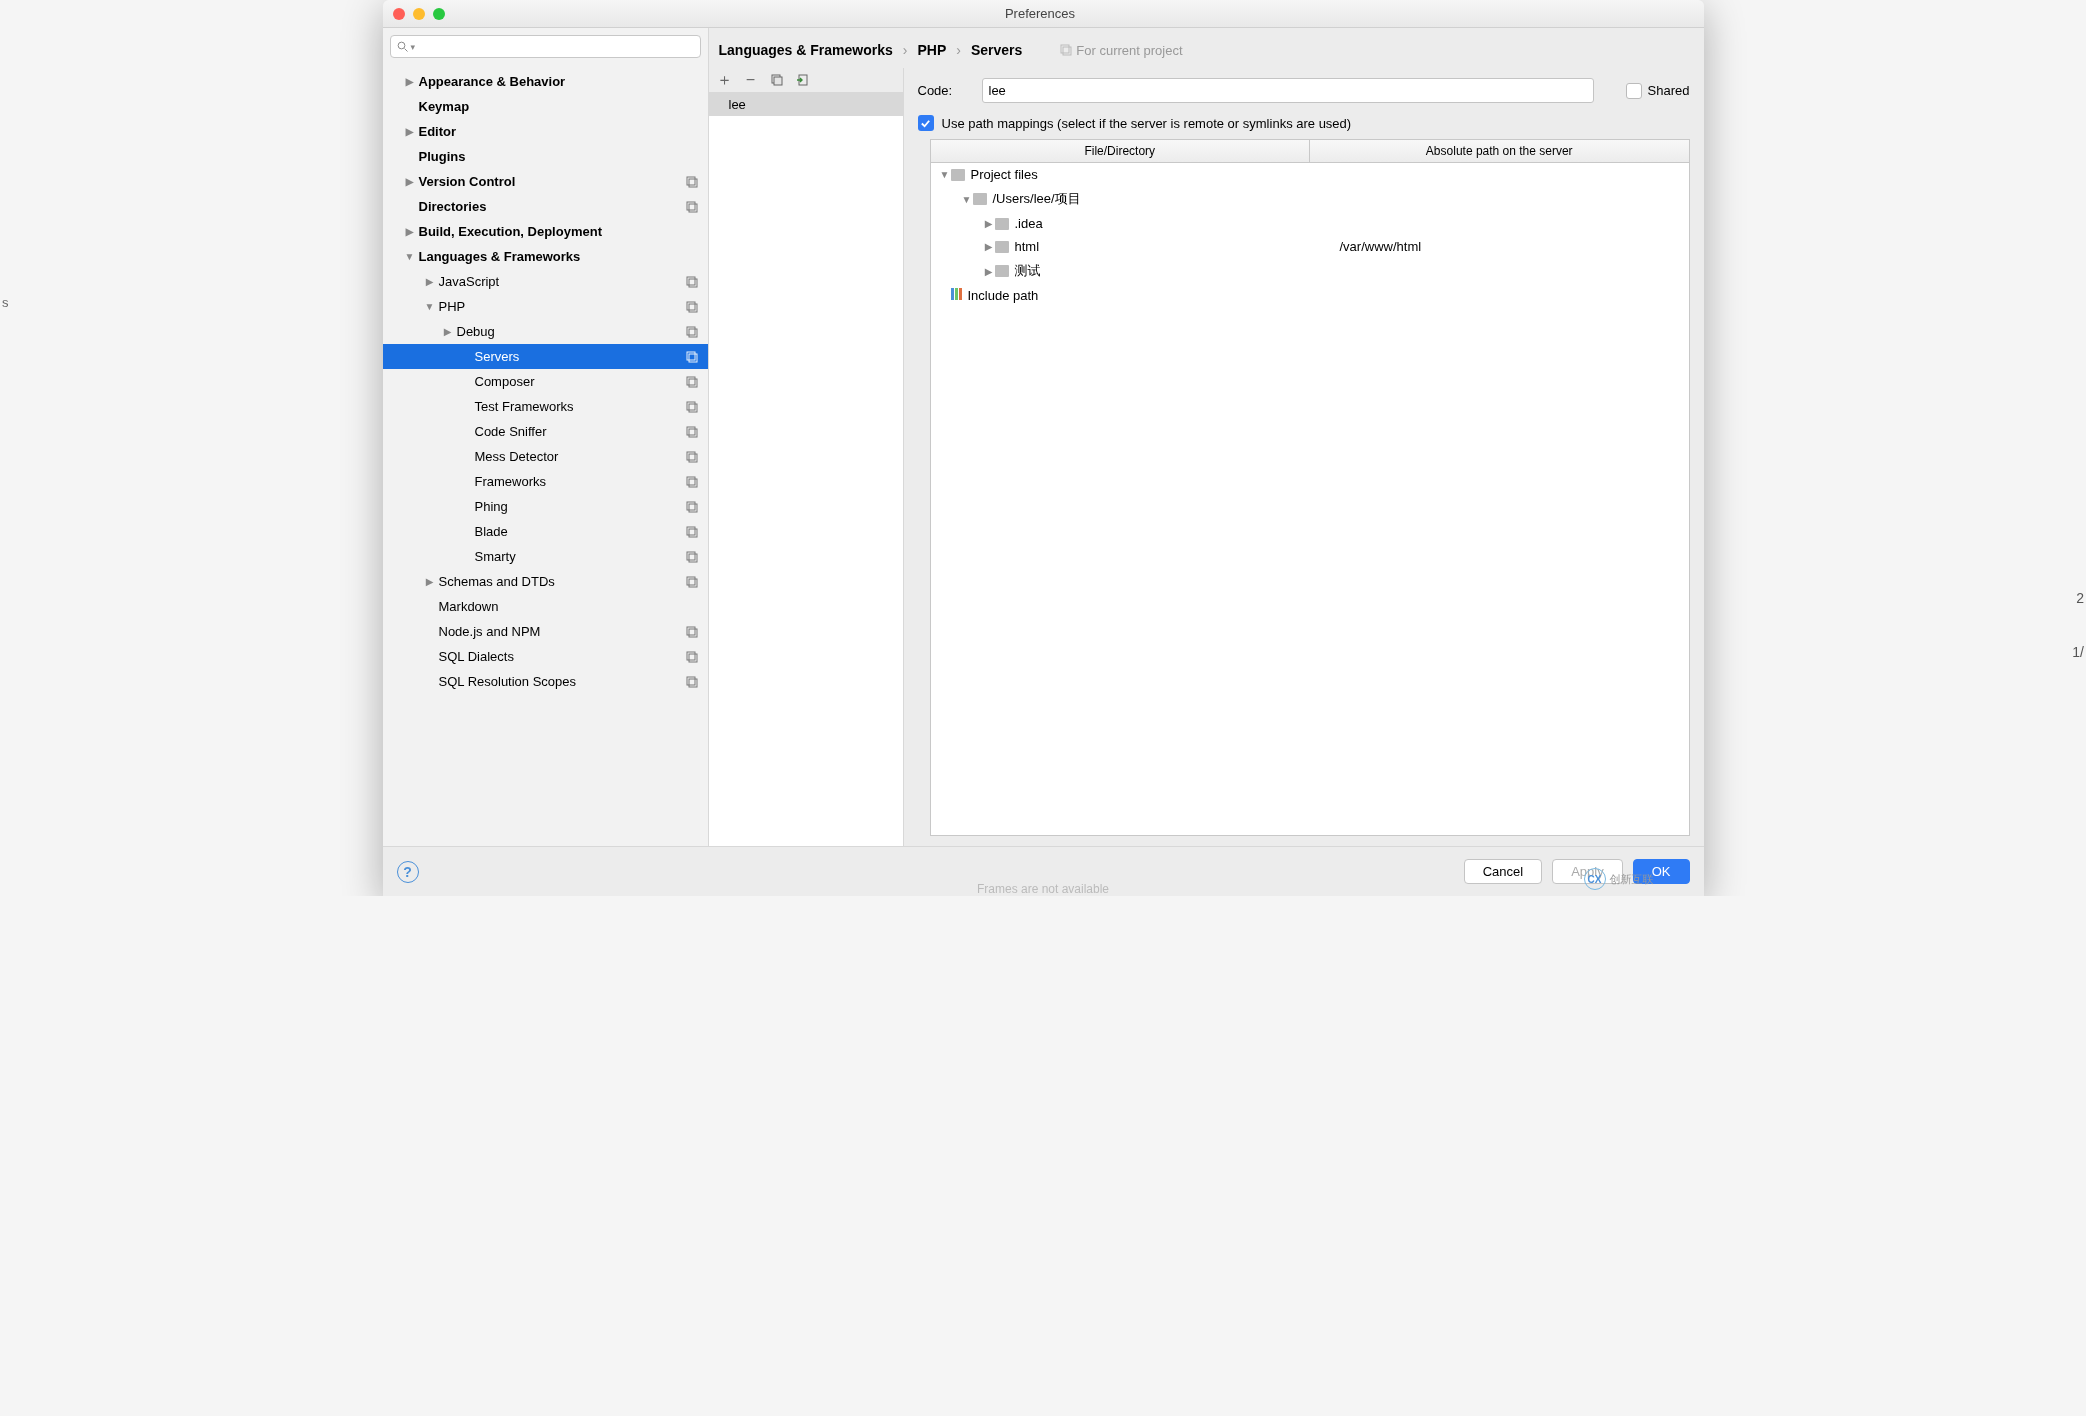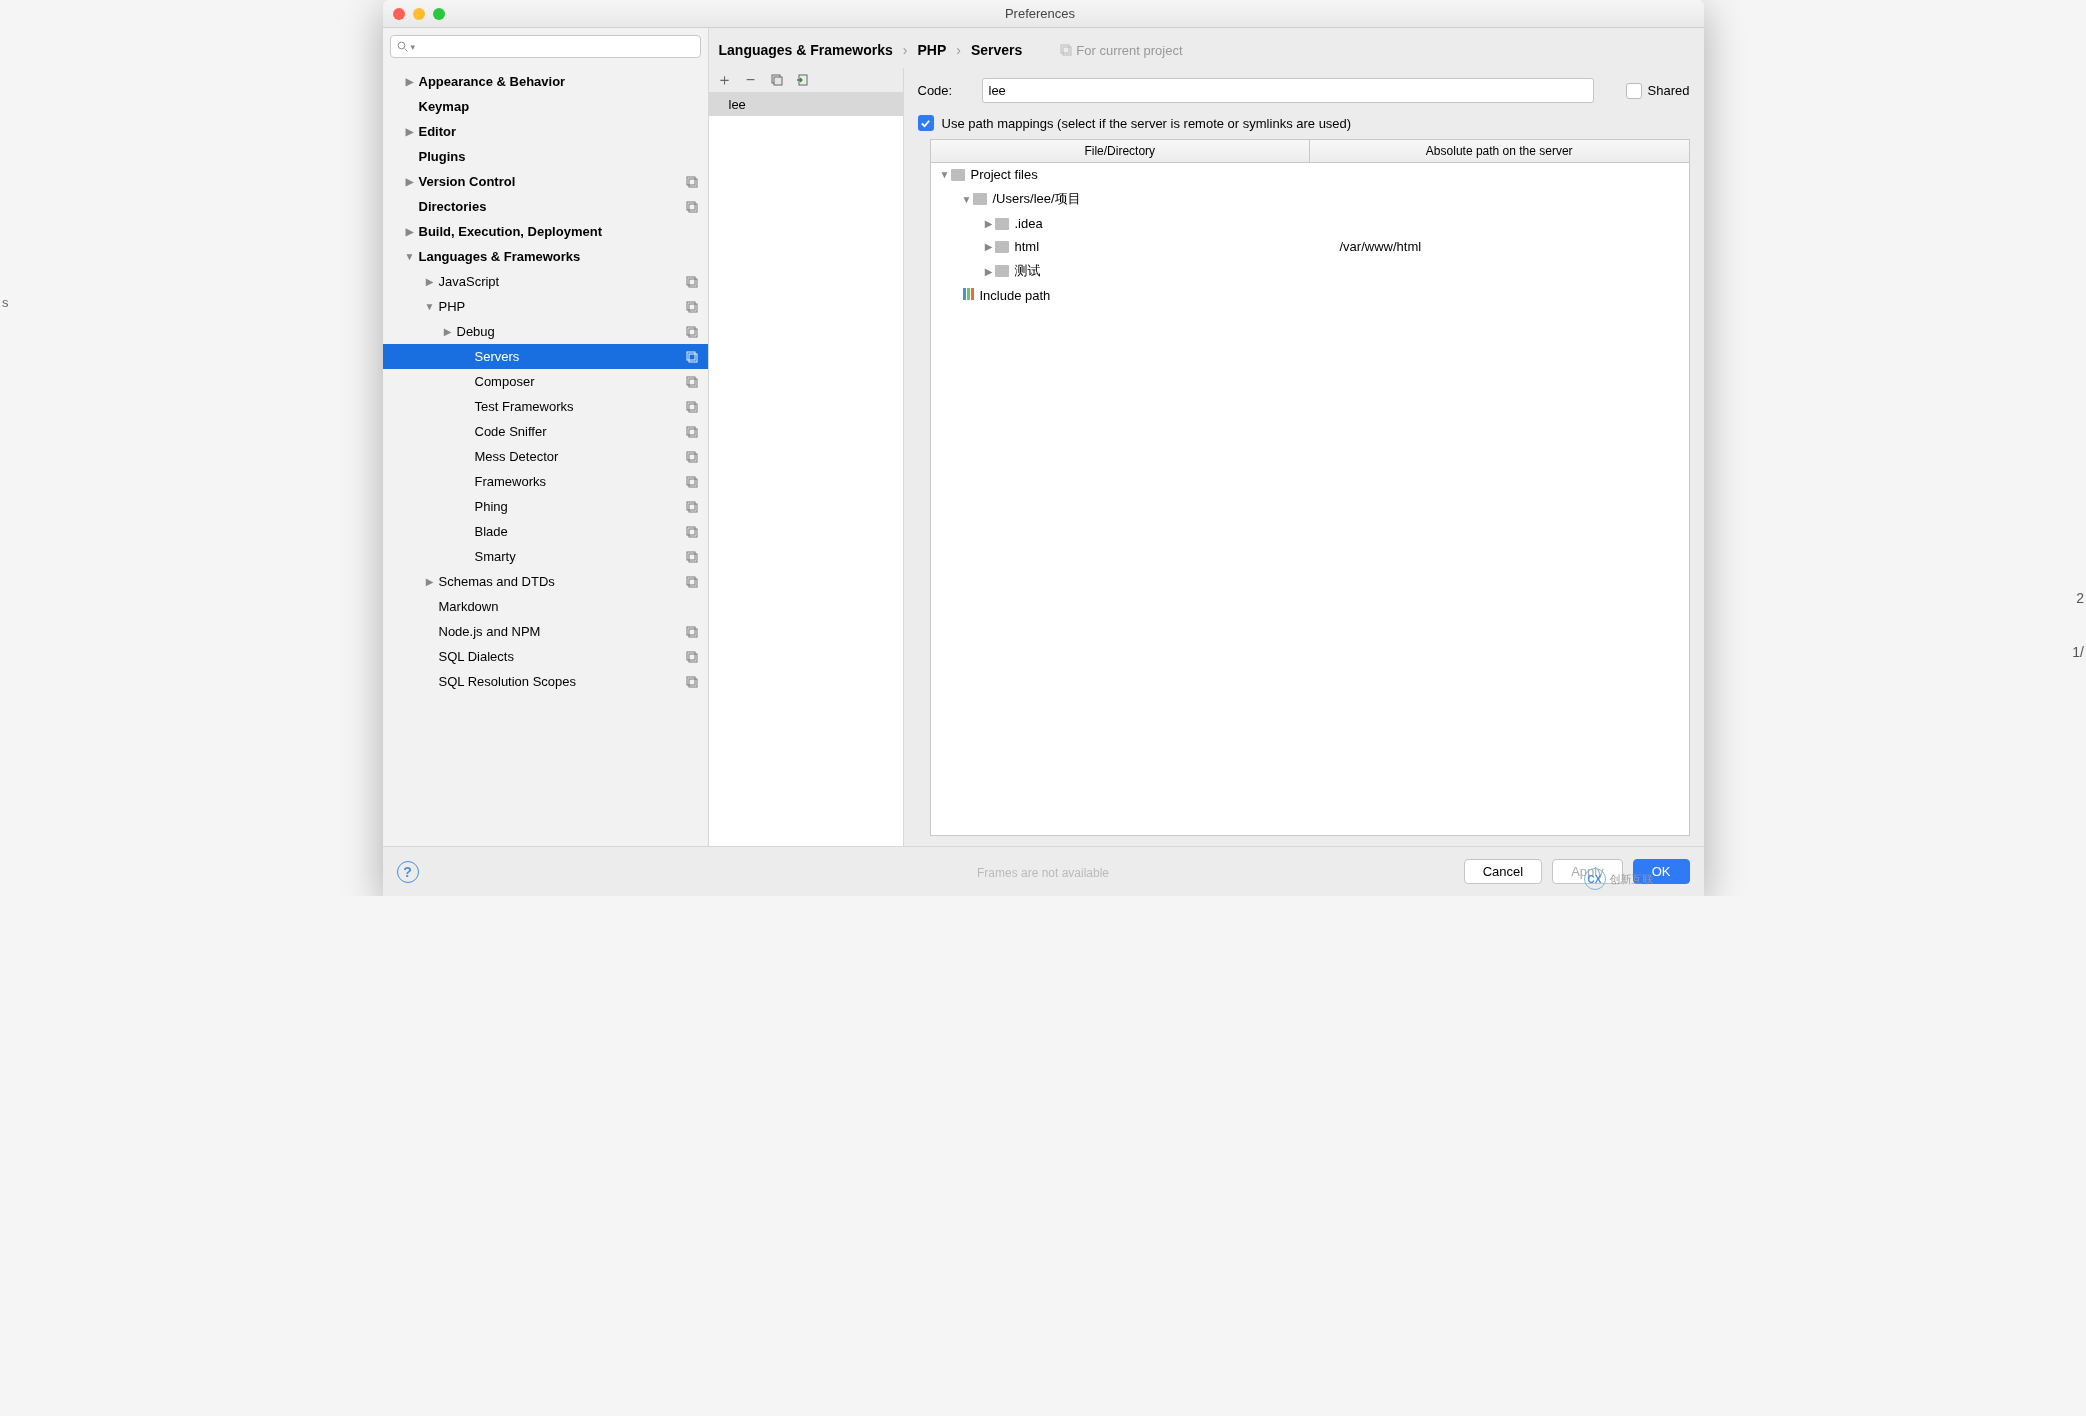--- a/index.html
+++ b/index.html
@@ -68,21 +68,21 @@
 
 .footer { height:50px; border-top:1px solid #d8d8d8; display:flex; align-items:center; padding:0 14px; gap:10px; background:#ececec; }
 .help { width:22px; height:22px; border:1.5px solid #4a90d9; border-radius:50%; color:#4a90d9; display:flex; align-items:center; justify-content:center; font-size:14px; font-weight:bold; }
 .spacer { flex:1; }
 .btn { padding:4px 18px; border:1px solid #c4c4c4; border-radius:4px; background:#fff; font-size:13px; cursor:pointer; }
 .btn.primary { background:#2f7bf5; color:#fff; border-color:#2f7bf5; }
 .btn.disabled { color:#aaa; }
 
 .watermark { position:absolute; bottom:6px; right:50px; font-size:11px; color:#999; display:flex; align-items:center; gap:4px; z-index:10; }
 .wm-logo { width:22px; height:22px; border:1.5px solid #7ab8e0; border-radius:50%; display:flex; align-items:center; justify-content:center; color:#4a90d9; font-size:10px; font-weight:bold; }
-.frames-text { position:absolute; bottom:16px; left:50%; transform:translateX(-50%); font-size:12px; color:#bbb; }
+.frames-text { position:absolute; bottom:0; left:50%; transform:translateX(-50%); font-size:12px; color:#bbb; }
 .edge-right { position:absolute; right:2px; top:590px; font-size:14px; color:#555; }
 .edge-right2 { position:absolute; right:2px; top:644px; font-size:14px; color:#555; }
 .edge-left { position:absolute; left:2px; top:295px; font-size:13px; color:#666; }
 
 .copy-svg { width:12px;height:12px; }
 </style>
 </head>
 <body>
 
 <span class="edge-left">s</span>
@@ -386,21 +386,21 @@
                 </div>
                 <div class="trow">
                   <div class="cell1" style="padding-left: 52px;">
                     <span class="tarrow">▶</span>
                     <span class="folder-ico"></span>
                     <span>测试</span>
                   </div>
                   <div class="cell2"></div>
                 </div>
                 <div class="trow">
-                  <div class="cell1" style="padding-left: 20px;">
+                  <div class="cell1" style="padding-left: 8px;">
                     <span class="tarrow"></span>
                     <span><span style="display:inline-block;width:3px;height:12px;background:#4a90d9;margin-right:1px"></span><span style="display:inline-block;width:3px;height:12px;background:#6ac46a;margin-right:1px"></span><span style="display:inline-block;width:3px;height:12px;background:#e07040;margin-right:6px"></span></span>
                     <span>Include path</span>
                   </div>
                   <div class="cell2"></div>
                 </div>
               </div>
           </div>
         </div>
       </div>

